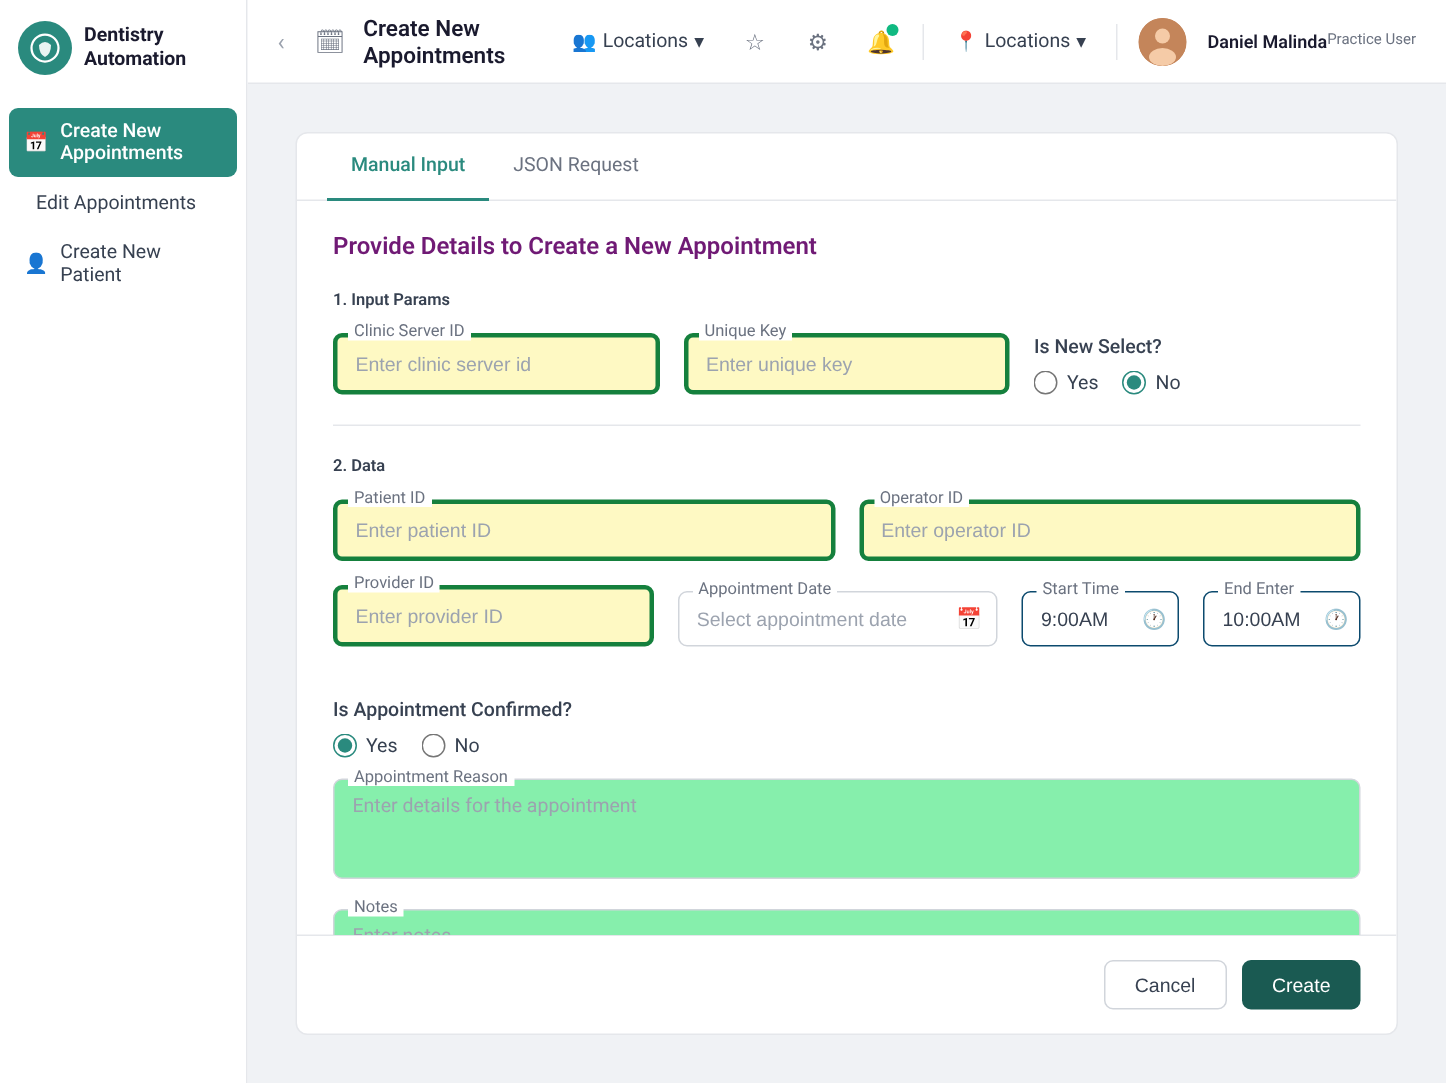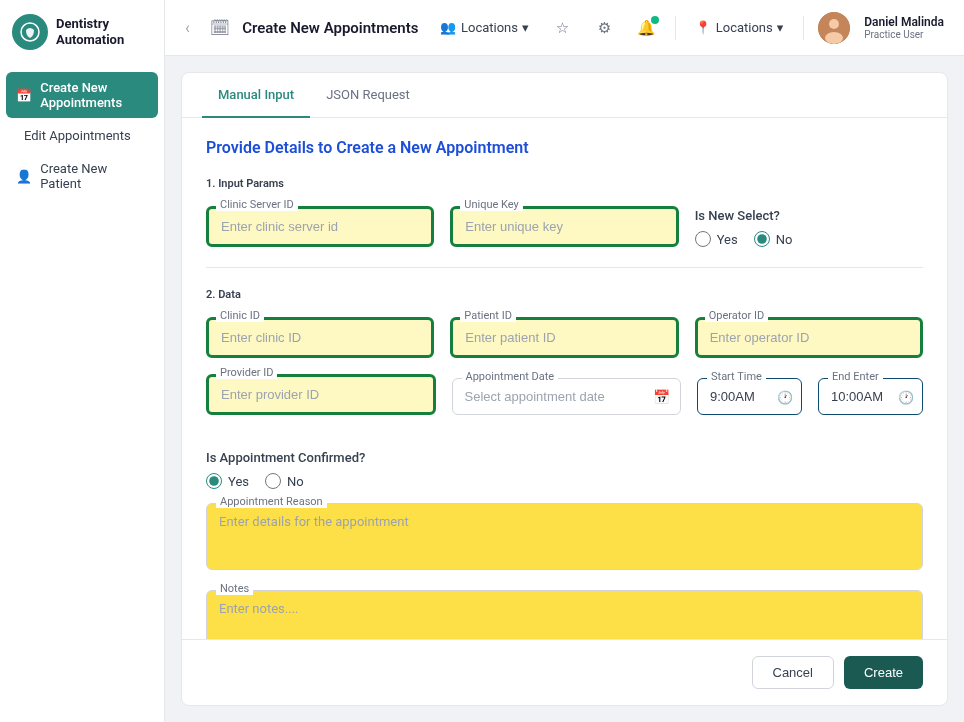--- a/index.html
+++ b/index.html
@@ -17,39 +17,39 @@
     
     .topbar { height: 56px; background: white; border-bottom: 1px solid #e5e7eb; display: flex; align-items: center; padding: 0 20px; gap: 12px; flex-shrink: 0; }
     .topbar-title { display: flex; align-items: center; gap: 8px; font-size: 15px; font-weight: 600; color: #1a1a2e; flex: 1; }
     .topbar-icon { font-size: 16px; color: #6b7280; }
     .topbar-actions { display: flex; align-items: center; gap: 14px; }
     .topbar-btn { display: flex; align-items: center; gap: 4px; font-size: 13px; color: #374151; cursor: pointer; padding: 4px 6px; border-radius: 4px; }
     .icon-btn { width: 28px; height: 28px; display: flex; align-items: center; justify-content: center; cursor: pointer; border-radius: 4px; color: #6b7280; font-size: 15px; }
     .notification-btn { position: relative; }
     .notification-badge { position: absolute; top: 2px; right: 2px; width: 8px; height: 8px; background: #10b981; border-radius: 50%; }
     .user-avatar { width: 32px; height: 32px; border-radius: 50%; background: #c4855a; display: flex; align-items: center; justify-content: center; font-size: 11px; color: white; font-weight: 600; overflow: hidden; }
-    .user-info { display: flex; flex-direction: column; }
+    .user-info { display: flex; flex-direction: row; }
     .user-name { font-size: 12px; font-weight: 600; color: #1a1a2e; }
     .user-role { font-size: 10px; color: #6b7280; }
     .divider-v { width: 1px; height: 24px; background: #e5e7eb; }
     .collapse-btn { font-size: 16px; color: #9ca3af; cursor: pointer; margin-right: 8px; }
 
     
     .main { flex: 1; display: flex; flex-direction: column; overflow: hidden; }
-    .content-area { flex: 1; padding: 0; overflow: hidden; display: flex; flex-direction: column; }
+    .content-area { flex: 1; padding: 16px; overflow: hidden; display: flex; flex-direction: column; }
     .content-card { background: white; margin: 16px; border-radius: 8px; flex: 1; display: flex; flex-direction: column; border: 1px solid #e5e7eb; overflow: hidden; }
 
     
     .tabs { display: flex; border-bottom: 1px solid #e5e7eb; padding: 0 20px; }
     .tab { padding: 14px 16px; font-size: 13px; cursor: pointer; color: #6b7280; border-bottom: 2px solid transparent; margin-bottom: -1px; }
     .tab.active { color: #2a8a7e; border-bottom-color: #2a8a7e; font-weight: 500; }
 
     
     .form-content { padding: 20px 24px; flex: 1; overflow-y: auto; }
-    .form-title { font-size: 16px; font-weight: 600; color: #1d4ed8; margin-bottom: 20px; }
+    .form-title { font-size: 16px; font-weight: 600; color: #701a75; margin-bottom: 20px; }
     .section-title { font-size: 11px; font-weight: 600; color: #374151; margin-bottom: 16px; }
     .section-divider { border: none; border-top: 1px solid #e5e7eb; margin: 20px 0; }
 
     
     .form-row { display: flex; gap: 16px; margin-bottom: 16px; align-items: flex-end; }
     .form-field { flex: 1; position: relative; }
     .field-label { position: absolute; top: -8px; left: 10px; background: white; padding: 0 4px; font-size: 11px; color: #6b7280; z-index: 1; }
     .field-input { width: 100%; padding: 10px 12px; border: 3px solid #15803d; border-radius: 6px; font-size: 13px; color: #374151; outline: none; background: #fef9c3; }
     .field-input::placeholder { color: #9ca3af; }
     .field-input-date { width: 100%; padding: 10px 36px 10px 12px; border: 1px solid #d1d5db; border-radius: 6px; font-size: 13px; color: #9ca3af; outline: none; background: white; }
@@ -58,21 +58,21 @@
     .time-icon { position: absolute; right: 8px; top: 50%; transform: translateY(-50%); color: #9ca3af; font-size: 13px; pointer-events: none; }
 
     
     .radio-group-label { font-size: 13px; font-weight: 500; color: #374151; margin-bottom: 8px; }
     .radio-group { display: flex; align-items: center; gap: 16px; }
     .radio-item { display: flex; align-items: center; gap: 6px; cursor: pointer; }
     .radio-input { width: 16px; height: 16px; accent-color: #2a8a7e; cursor: pointer; }
     .radio-label { font-size: 13px; color: #374151; }
 
     
-    .textarea-field { width: 100%; padding: 10px 12px; border: 1px solid #d1d5db; border-radius: 6px; font-size: 13px; color: #374151; outline: none; resize: none; background: #fde047; font-family: inherit; }
+    .textarea-field { width: 100%; padding: 10px 12px; border: 1px solid #d1d5db; border-radius: 6px; font-size: 13px; color: #374151; outline: none; resize: none; background: #86efac; font-family: inherit; }
     .textarea-field::placeholder { color: #9ca3af; }
     .textarea-wrapper { position: relative; margin-bottom: 16px; }
 
     
     .form-footer { display: flex; justify-content: flex-end; gap: 10px; padding: 16px 24px; border-top: 1px solid #e5e7eb; }
     .btn-cancel { padding: 8px 20px; border: 1px solid #d1d5db; border-radius: 6px; background: white; color: #374151; font-size: 13px; cursor: pointer; font-weight: 500; }
     .btn-create { padding: 8px 20px; border: none; border-radius: 6px; background: #1a5a52; color: white; font-size: 13px; cursor: pointer; font-weight: 500; }
 
     .is-new-patient-group { min-width: 160px; }
     .start-time-field { min-width: 105px; max-width: 105px; }
@@ -183,24 +183,20 @@
             </div>
           </div>
         </div>
 
         <hr class="section-divider">
 
         <div class="section-title">2. Data</div>
 
         <div class="form-row">
           <div class="form-field">
-            <span class="field-label">Clinic ID</span>
-            <input class="field-input" type="text" placeholder="Enter clinic ID" style="">
-          </div>
-          <div class="form-field">
             <span class="field-label">Patient ID</span>
             <input class="field-input" type="text" placeholder="Enter patient ID" style="">
           </div>
           <div class="form-field">
             <span class="field-label">Operator ID</span>
             <input class="field-input" type="text" placeholder="Enter operator ID" style="">
           </div>
         </div>
 
         <div class="form-row">

